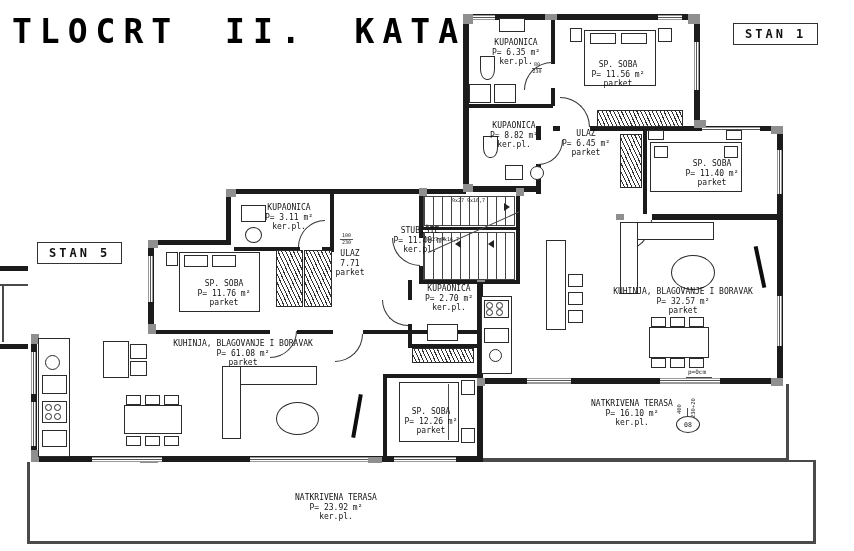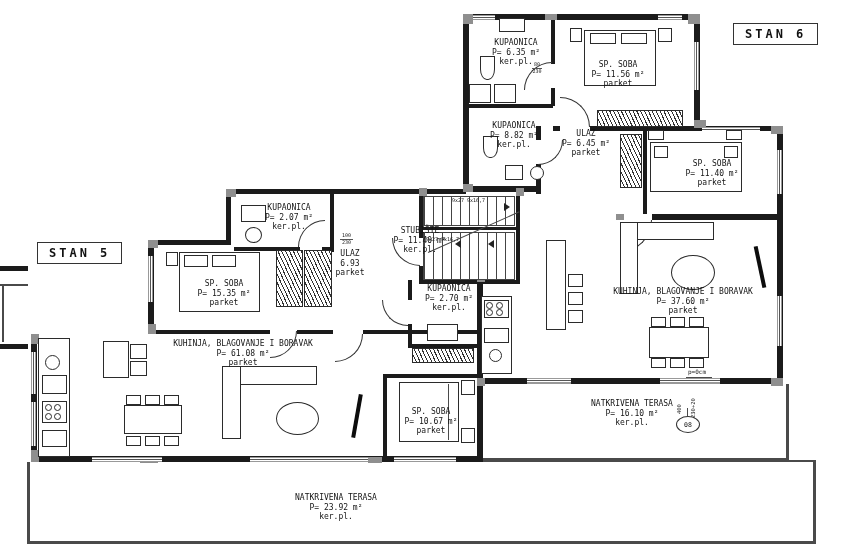--- a/index.html
+++ b/index.html
@@ -40,21 +40,22 @@
   .tri-r{position:absolute;width:0;height:0;border-left:6px solid #222;
          border-top:4px solid transparent;border-bottom:4px solid transparent}
   .tri-l{position:absolute;width:0;height:0;border-right:6px solid #222;
          border-top:4px solid transparent;border-bottom:4px solid transparent}
 </style>
 </head>
 <body>
 
 <div class="plan">
 
-  <div class="badge" style="left:733px;top:23px">STAN 6</div>
+  <div class="title">TLOCRT II. KATA</div>
+  <div class="badge" style="left:733px;top:23px">STAN 1</div>
   <div class="badge" style="left:37px;top:242px">STAN 5</div>
 
   <div class="w" style="left:463px;top:14px;width:237px;height:6px"></div>
   <div class="w" style="left:463px;top:14px;width:6px;height:178px"></div>
   <div class="w" style="left:551px;top:20px;width:4px;height:86px"></div>
   <div class="w" style="left:694px;top:14px;width:6px;height:114px"></div>
   <div class="w" style="left:467px;top:104px;width:86px;height:4px"></div>
   <div class="w" style="left:553px;top:126px;width:230px;height:5px"></div>
   <div class="w" style="left:777px;top:126px;width:6px;height:258px"></div>
   <div class="w" style="left:643px;top:128px;width:4px;height:88px"></div>
@@ -272,51 +273,51 @@
       <span>P= 11.40 m²</span>
       <span>parket</span>
     </div>
   <div class="lbl" style="left:449px;top:284px">
     <span>KUPAONICA</span>
       <span>P= 2.70 m²</span>
       <span>ker.pl.</span>
     </div>
   <div class="lbl" style="left:683px;top:287px">
     <span>KUHINJA, BLAGOVANJE I BORAVAK</span>
-      <span>P= 37.60 m²</span>
+      <span>P= 32.57 m²</span>
       <span>parket</span>
     </div>
   <div class="lbl" style="left:431px;top:407px">
     <span>SP. SOBA</span>
-      <span>P= 10.67 m²</span>
+      <span>P= 12.26 m²</span>
       <span>parket</span>
     </div>
   <div class="lbl" style="left:632px;top:399px">
     <span>NATKRIVENA TERASA</span>
       <span>P= 16.10 m²</span>
       <span>ker.pl.</span>
     </div>
   <div class="lbl" style="left:289px;top:203px">
     <span>KUPAONICA</span>
-      <span>P= 2.07 m²</span>
+      <span>P= 3.11 m²</span>
       <span>ker.pl.</span>
     </div>
   <div class="lbl" style="left:420px;top:226px">
     <span>STUBIŠTE</span>
       <span>P= 11.40 m²</span>
       <span>ker.pl.</span>
     </div>
   <div class="lbl" style="left:350px;top:249px">
     <span>ULAZ</span>
-      <span>6.93</span>
+      <span>7.71</span>
       <span>parket</span>
     </div>
   <div class="lbl" style="left:224px;top:279px">
     <span>SP. SOBA</span>
-      <span>P= 15.35 m²</span>
+      <span>P= 11.76 m²</span>
       <span>parket</span>
     </div>
   <div class="lbl" style="left:243px;top:339px">
     <span>KUHINJA, BLAGOVANJE I BORAVAK</span>
       <span>P= 61.08 m²</span>
       <span>parket</span>
     </div>
   <div class="lbl" style="left:336px;top:493px">
     <span>NATKRIVENA TERASA</span>
       <span>P= 23.92 m²</span>

